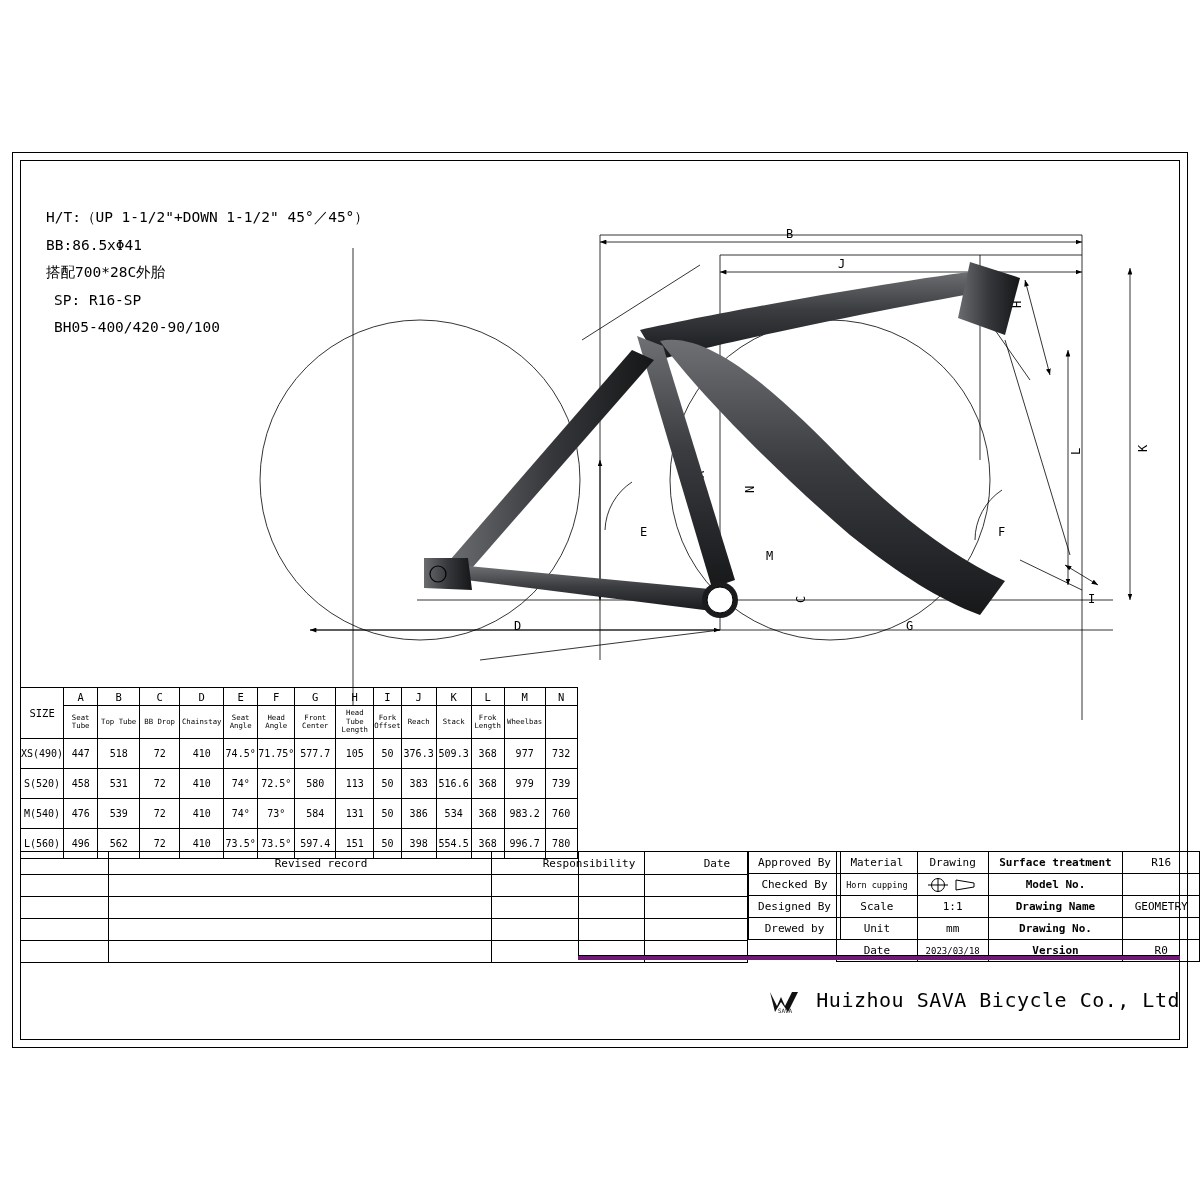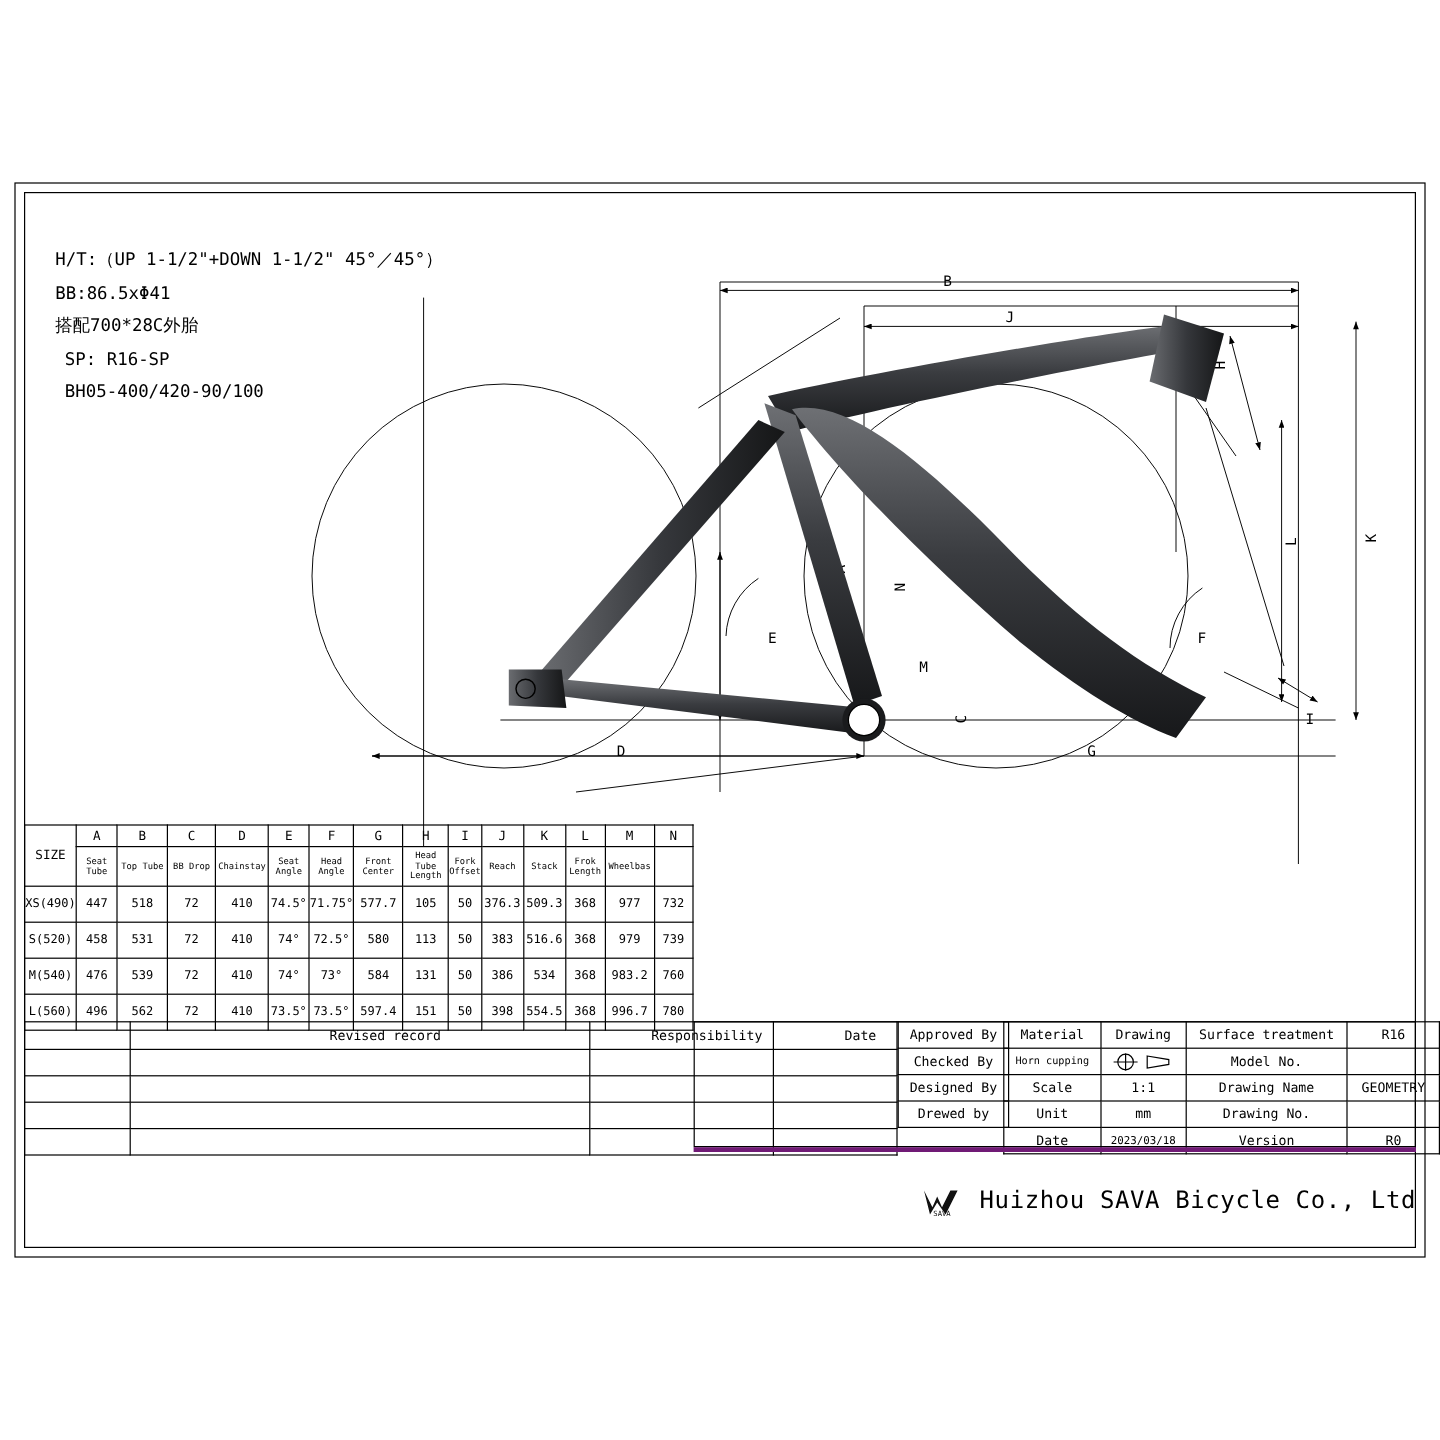--- a/index.html
+++ b/index.html
@@ -157,21 +157,21 @@
     top: 851px;
   }
   #approvals td { width: 87px; }
   #specs {
     position: absolute;
     left: 836px;
     top: 851px;
   }
   .sp-1 { width: 76px; }
   .sp-2 { width: 66px; }
-  .sp-3 { width: 130px; }
+  .sp-3 { width: 130px; font-weight: bold; }
   .sp-4 { width: 72px; }
 
   #company {
     position: absolute;
     left: 578px;
     top: 956px;
     width: 602px;
     height: 84px;
     border-top: 4px solid #701a75;
     box-sizing: border-box;

